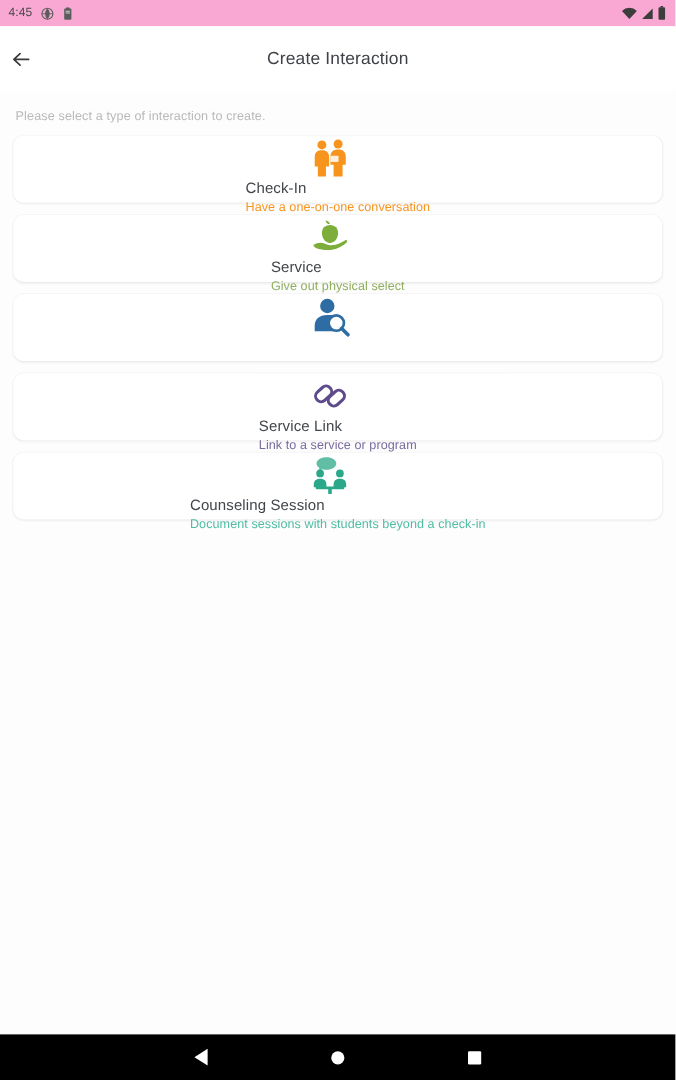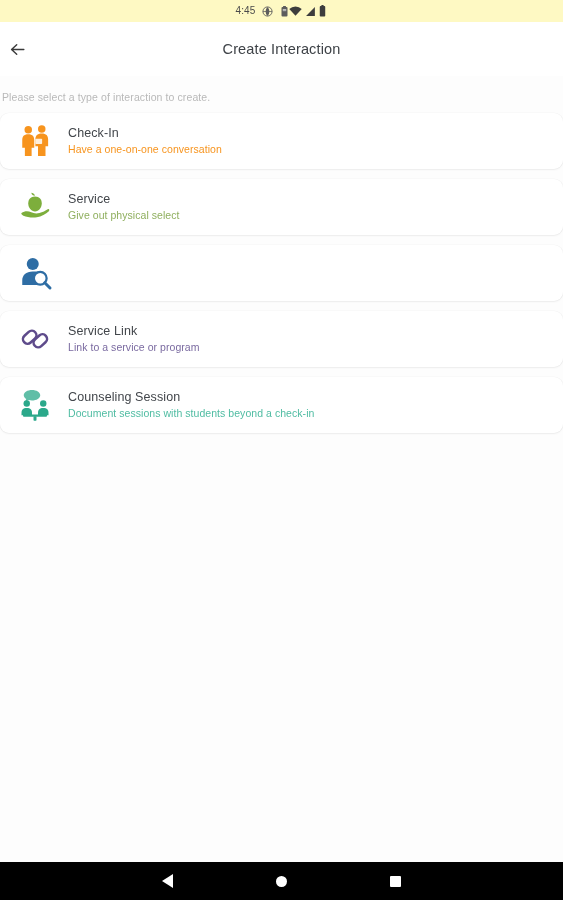--- a/index.html
+++ b/index.html
@@ -20,24 +20,24 @@
     display: flex;
     flex-direction: column;
     background: #fdfdfd;
     position: relative;
   }
 
   
   .status-bar {
     height: 22px;
     flex: 0 0 22px;
-    background: #fef9c3;
-    display: flex;
-    align-items: center;
-    justify-content: center;
+    background: #f9a8d4;
+    display: flex;
+    align-items: center;
+    justify-content: space-between;
     padding: 0 8px 0 7px;
     box-sizing: border-box;
   }
   .status-left {
     display: flex;
     align-items: center;
     gap: 7px;
   }
   .status-time {
     font-size: 10px;
@@ -84,21 +84,21 @@
     font-size: 14.5px;
     color: #3e4247;
     letter-spacing: 0.15px;
     pointer-events: none;
   }
 
   
   .content {
     flex: 1 1 auto;
     background: #fdfdfd;
-    padding: 0 0;
+    padding: 0 11px;
     box-sizing: border-box;
     overflow: hidden;
   }
   .instruction {
     font-size: 10.5px;
     color: #b9b9b9;
     margin: 15px 0 10px 2px;
     letter-spacing: 0.1px;
   }
 
@@ -106,20 +106,21 @@
     background: #ffffff;
     border-radius: 9px;
     height: 56px;
     display: flex;
     align-items: center;
     padding: 0 16px;
     margin-bottom: 10px;
     box-sizing: border-box;
     box-shadow: 0 1px 2px rgba(0,0,0,0.055), 0 0 0 0.6px rgba(0,0,0,0.035);
     cursor: pointer;
+    flex-direction: column;
   }
   .card-icon {
     width: 38px;
     height: 38px;
     flex: 0 0 38px;
     display: flex;
     align-items: center;
     justify-content: center;
     margin-right: 14px;
   }

